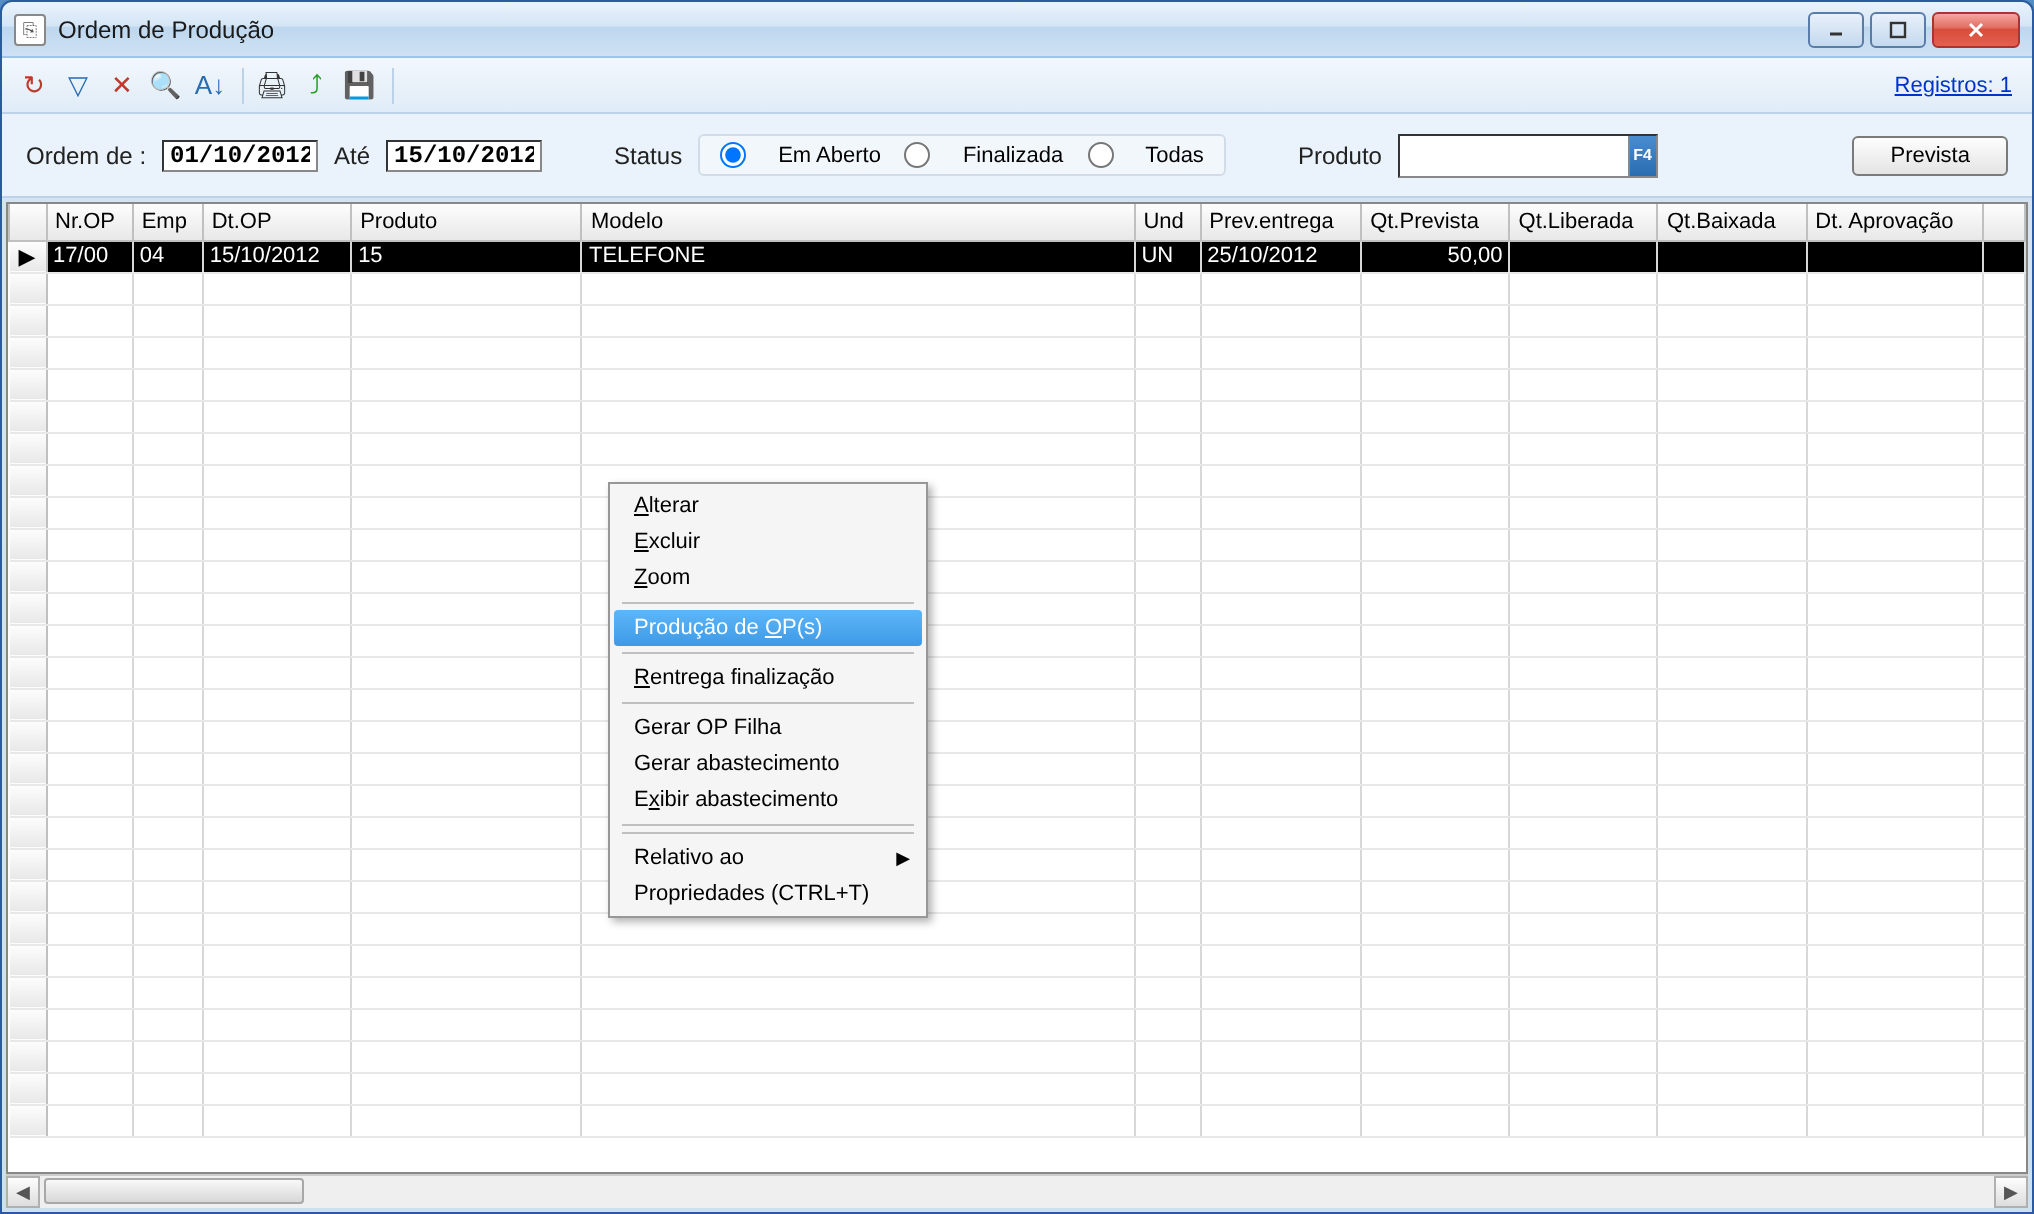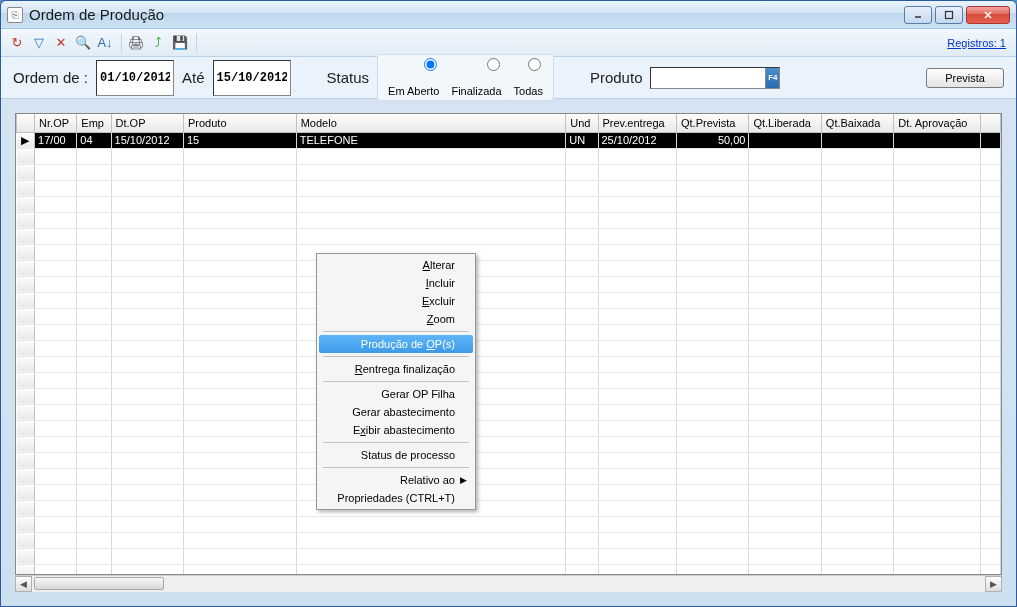--- a/index.html
+++ b/index.html
@@ -34,21 +34,21 @@
       width: 16px; height: 16px;
       background: #fff;
       border: 1px solid #888;
       border-radius: 2px;
       margin-right: 6px;
       font-size: 9px;
       text-align: center;
       line-height: 14px;
       color: #555;
     }
-    .titlebar-text { flex: 1; color: #1a1a1a; font-size: 15px; }
+    .titlebar-text { flex: 1; color: #1a1a1a; font-size: 12px; }
     .win-controls { display: flex; gap: 3px; }
     .win-btn {
       width: 28px; height: 18px;
       border: 1px solid #5a7ca8;
       border-radius: 3px;
       background: linear-gradient(to bottom, #e8f0fa, #c4d9ef);
       display: flex; align-items: center; justify-content: center;
       font-size: 10px; color: #333;
       cursor: pointer;
     }
@@ -85,39 +85,39 @@
     }
     .filterbar {
       height: 42px;
       background: #eaf2fb;
       border-bottom: 1px solid #bcd2e8;
       display: flex;
       align-items: center;
       padding: 0 12px;
       gap: 8px;
     }
-    .filter-label { font-size: 15px; color: #222; }
+    .filter-label { font-size: 12px; color: #222; }
     .date-input {
       border: 1px inset #888;
       background: #fff;
-      width: 78px; height: 36px;
+      width: 78px; height: 16px;
       font-family: 'Courier New', monospace;
       font-weight: bold;
       font-size: 12px;
       padding: 0 3px;
       text-align: center;
     }
     .status-group {
       display: flex; align-items: center; gap: 12px;
       background: #f2f7fc;
       padding: 3px 10px;
       border: 1px solid #d0dce8;
       border-radius: 3px;
     }
-    .radio-wrap { display: flex; align-items: flex-end; gap: 14px; font-size: 11px; flex-direction: column; }
+    .radio-wrap { display: flex; align-items: center; gap: 14px; font-size: 11px; }
     .radio-wrap input { margin: 0 2px 0 0; }
     .produto-input {
       border: 1px inset #888; background: #fff;
       width: 130px; height: 22px;
       display: flex; align-items: center;
     }
     .produto-input input { border: none; outline: none; width: 100%; font-size: 11px; padding: 0 2px; }
     .lookup-btn {
       width: 16px; height: 20px;
       background: linear-gradient(to bottom, #4a8cd0, #2a6cb0);
@@ -132,21 +132,21 @@
       border: 1px solid #7a7a7a;
       border-radius: 3px;
       background: linear-gradient(to bottom, #fdfdfd, #e4e4e4);
       cursor: pointer;
       font-size: 11px;
     }
     .grid-area {
       flex: 1;
       display: flex;
       flex-direction: column;
-      padding: 14px;
+      padding: 2px;
       overflow: hidden;
     }
     .grid-wrapper {
       flex: 1;
       border: 1px solid #888;
       background: #fff;
       overflow: hidden;
       position: relative;
     }
     table.grid {
@@ -207,21 +207,20 @@
     .context-menu {
       position: absolute;
       left: 300px;
       top: 139px;
       width: 160px;
       background: #f5f5f5;
       border: 1px solid #979797;
       box-shadow: 2px 2px 4px rgba(0,0,0,0.3);
       padding: 2px;
       z-index: 100;
-      text-align: right;
     }
     .ctx-item {
       padding: 3px 18px 3px 10px;
       font-size: 11px;
       cursor: pointer;
       position: relative;
     }
     .ctx-item.highlighted {
       background: linear-gradient(to bottom, #5eb6f7, #3d9ae8);
       color: #fff;
@@ -758,33 +757,31 @@
               <td class="num-right"></td>
               <td class="num-right"></td>
               <td></td>
               <td></td>
             </tr>
           </tbody>
       </table>
 
       <div class="context-menu">
         <div class="ctx-item"><u>A</u><span>lterar</span></div>
-        <div class="ctx-item"><u>I</u><span>ncluir</span></div>
         <div class="ctx-item"><u>E</u><span>xcluir</span></div>
         <div class="ctx-item"><u>Z</u><span>oom</span></div>
         <div class="ctx-sep"></div>
         <div class="ctx-item highlighted"><span>Produção de </span><u>O</u><span>P(s)</span></div>
         <div class="ctx-sep"></div>
         <div class="ctx-item"><u>R</u><span>entrega finalização</span></div>
         <div class="ctx-sep"></div>
         <div class="ctx-item"><span>Gerar OP Filha</span></div>
         <div class="ctx-item"><span>Gerar abastecimento</span></div>
         <div class="ctx-item"><span>E</span><u>x</u><span>ibir abastecimento</span></div>
         <div class="ctx-sep"></div>
-        <div class="ctx-item"><span>Status de processo</span></div>
         <div class="ctx-sep"></div>
         <div class="ctx-item"><span>Relativo ao</span><span class="ctx-arrow">▶</span></div>
         <div class="ctx-item"><span>Propriedades (CTRL+T)</span></div>
       </div>
 
     </div>
     <div class="scrollbar-h">
       <div class="sb-btn">◀</div>
       <div class="sb-track">
         <div class="sb-thumb"></div>

